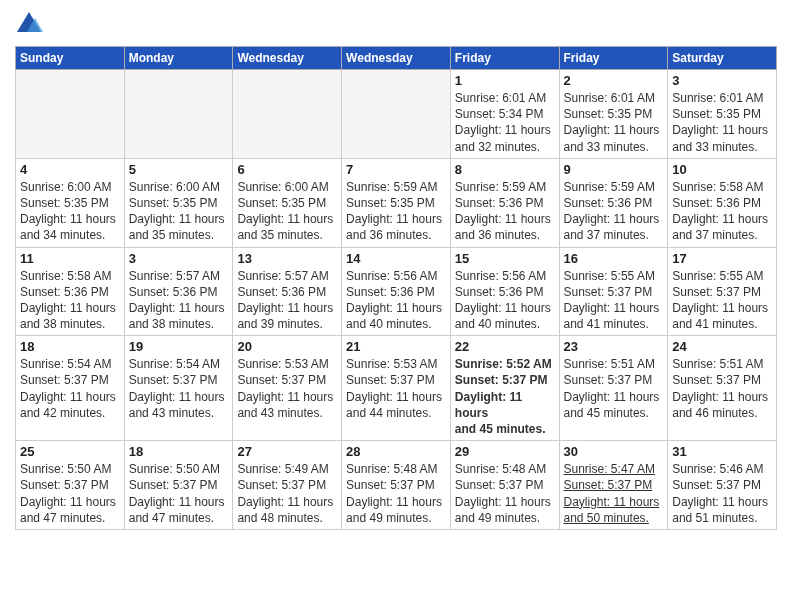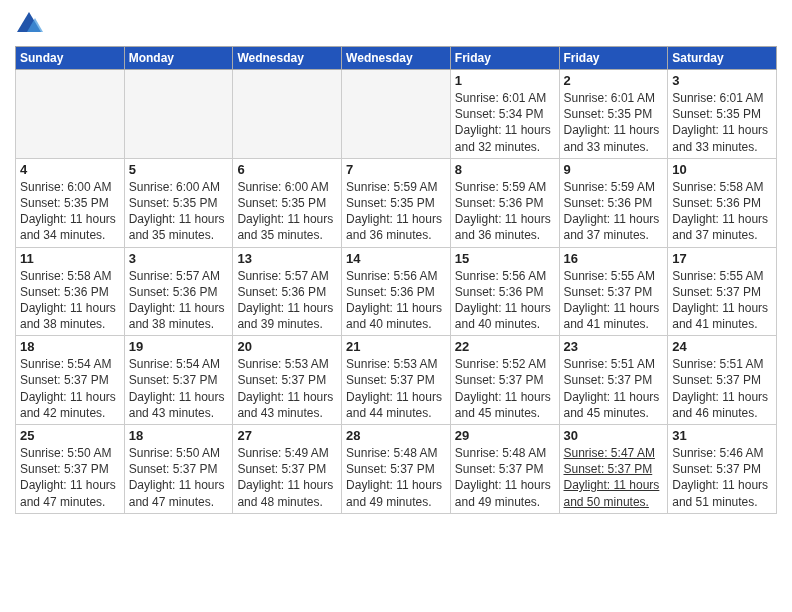--- a/index.html
+++ b/index.html
@@ -284,21 +284,21 @@
           </td>
           <td>
             <span class="day-num">21</span>
             <div class="day-info" style="white-space: pre-line;">Sunrise: 5:53 AM
 Sunset: 5:37 PM
 Daylight: 11 hours
 and 44 minutes.</div>
           </td>
           <td>
             <span class="day-num">22</span>
-            <div class="day-info" style="white-space: pre-line;">Sunrise: 5:52 AM
+            <div class="day-info" style="white-space: pre-line; font-weight: bold;">Sunrise: 5:52 AM
 Sunset: 5:37 PM
 Daylight: 11 hours
 and 45 minutes.</div>
           </td>
           <td>
             <span class="day-num">23</span>
             <div class="day-info" style="white-space: pre-line;">Sunrise: 5:51 AM
 Sunset: 5:37 PM
 Daylight: 11 hours
 and 45 minutes.</div>

